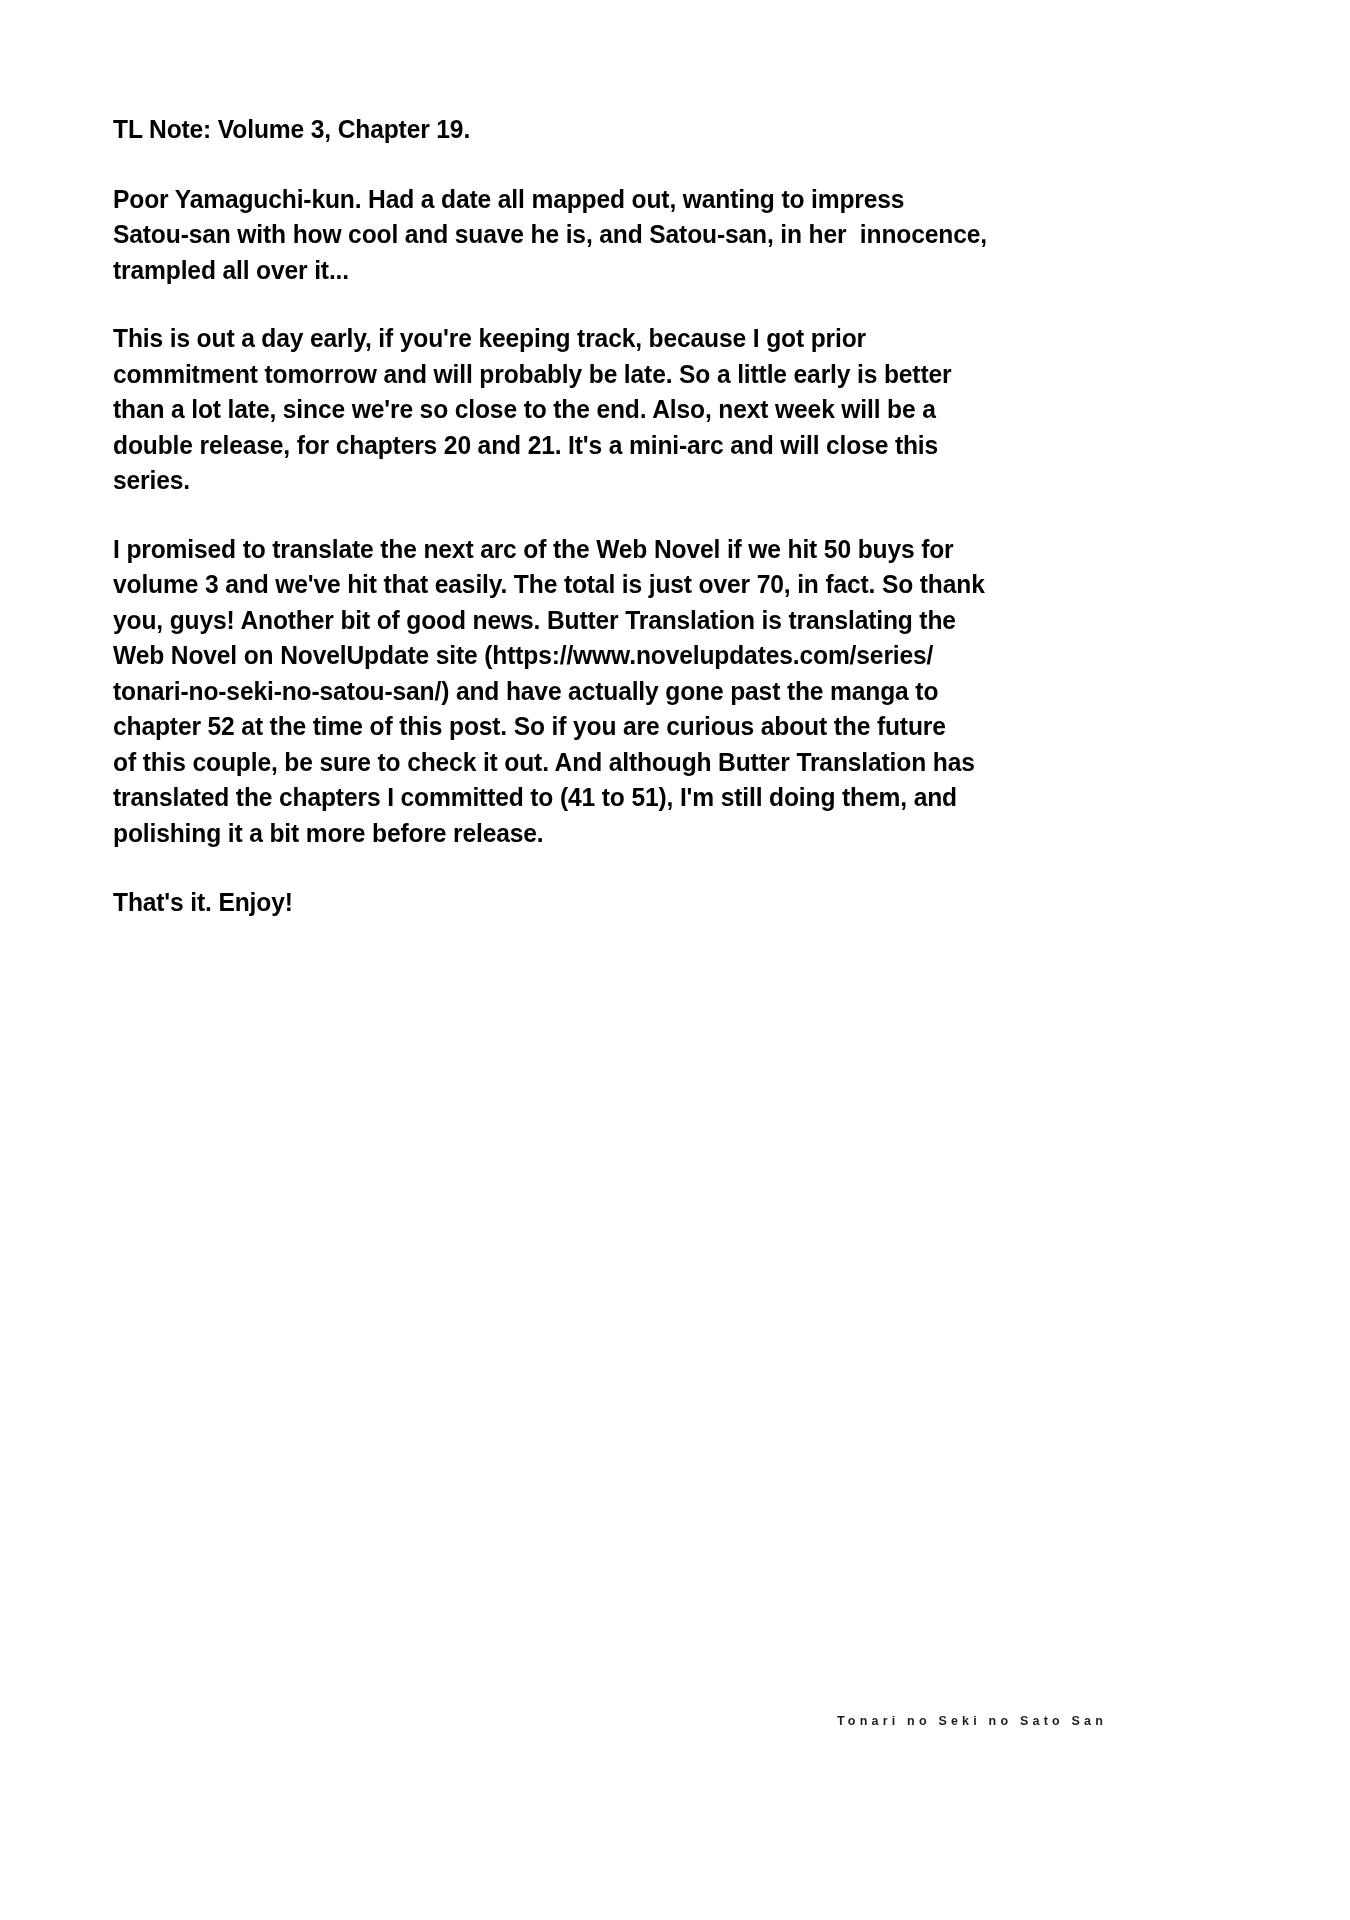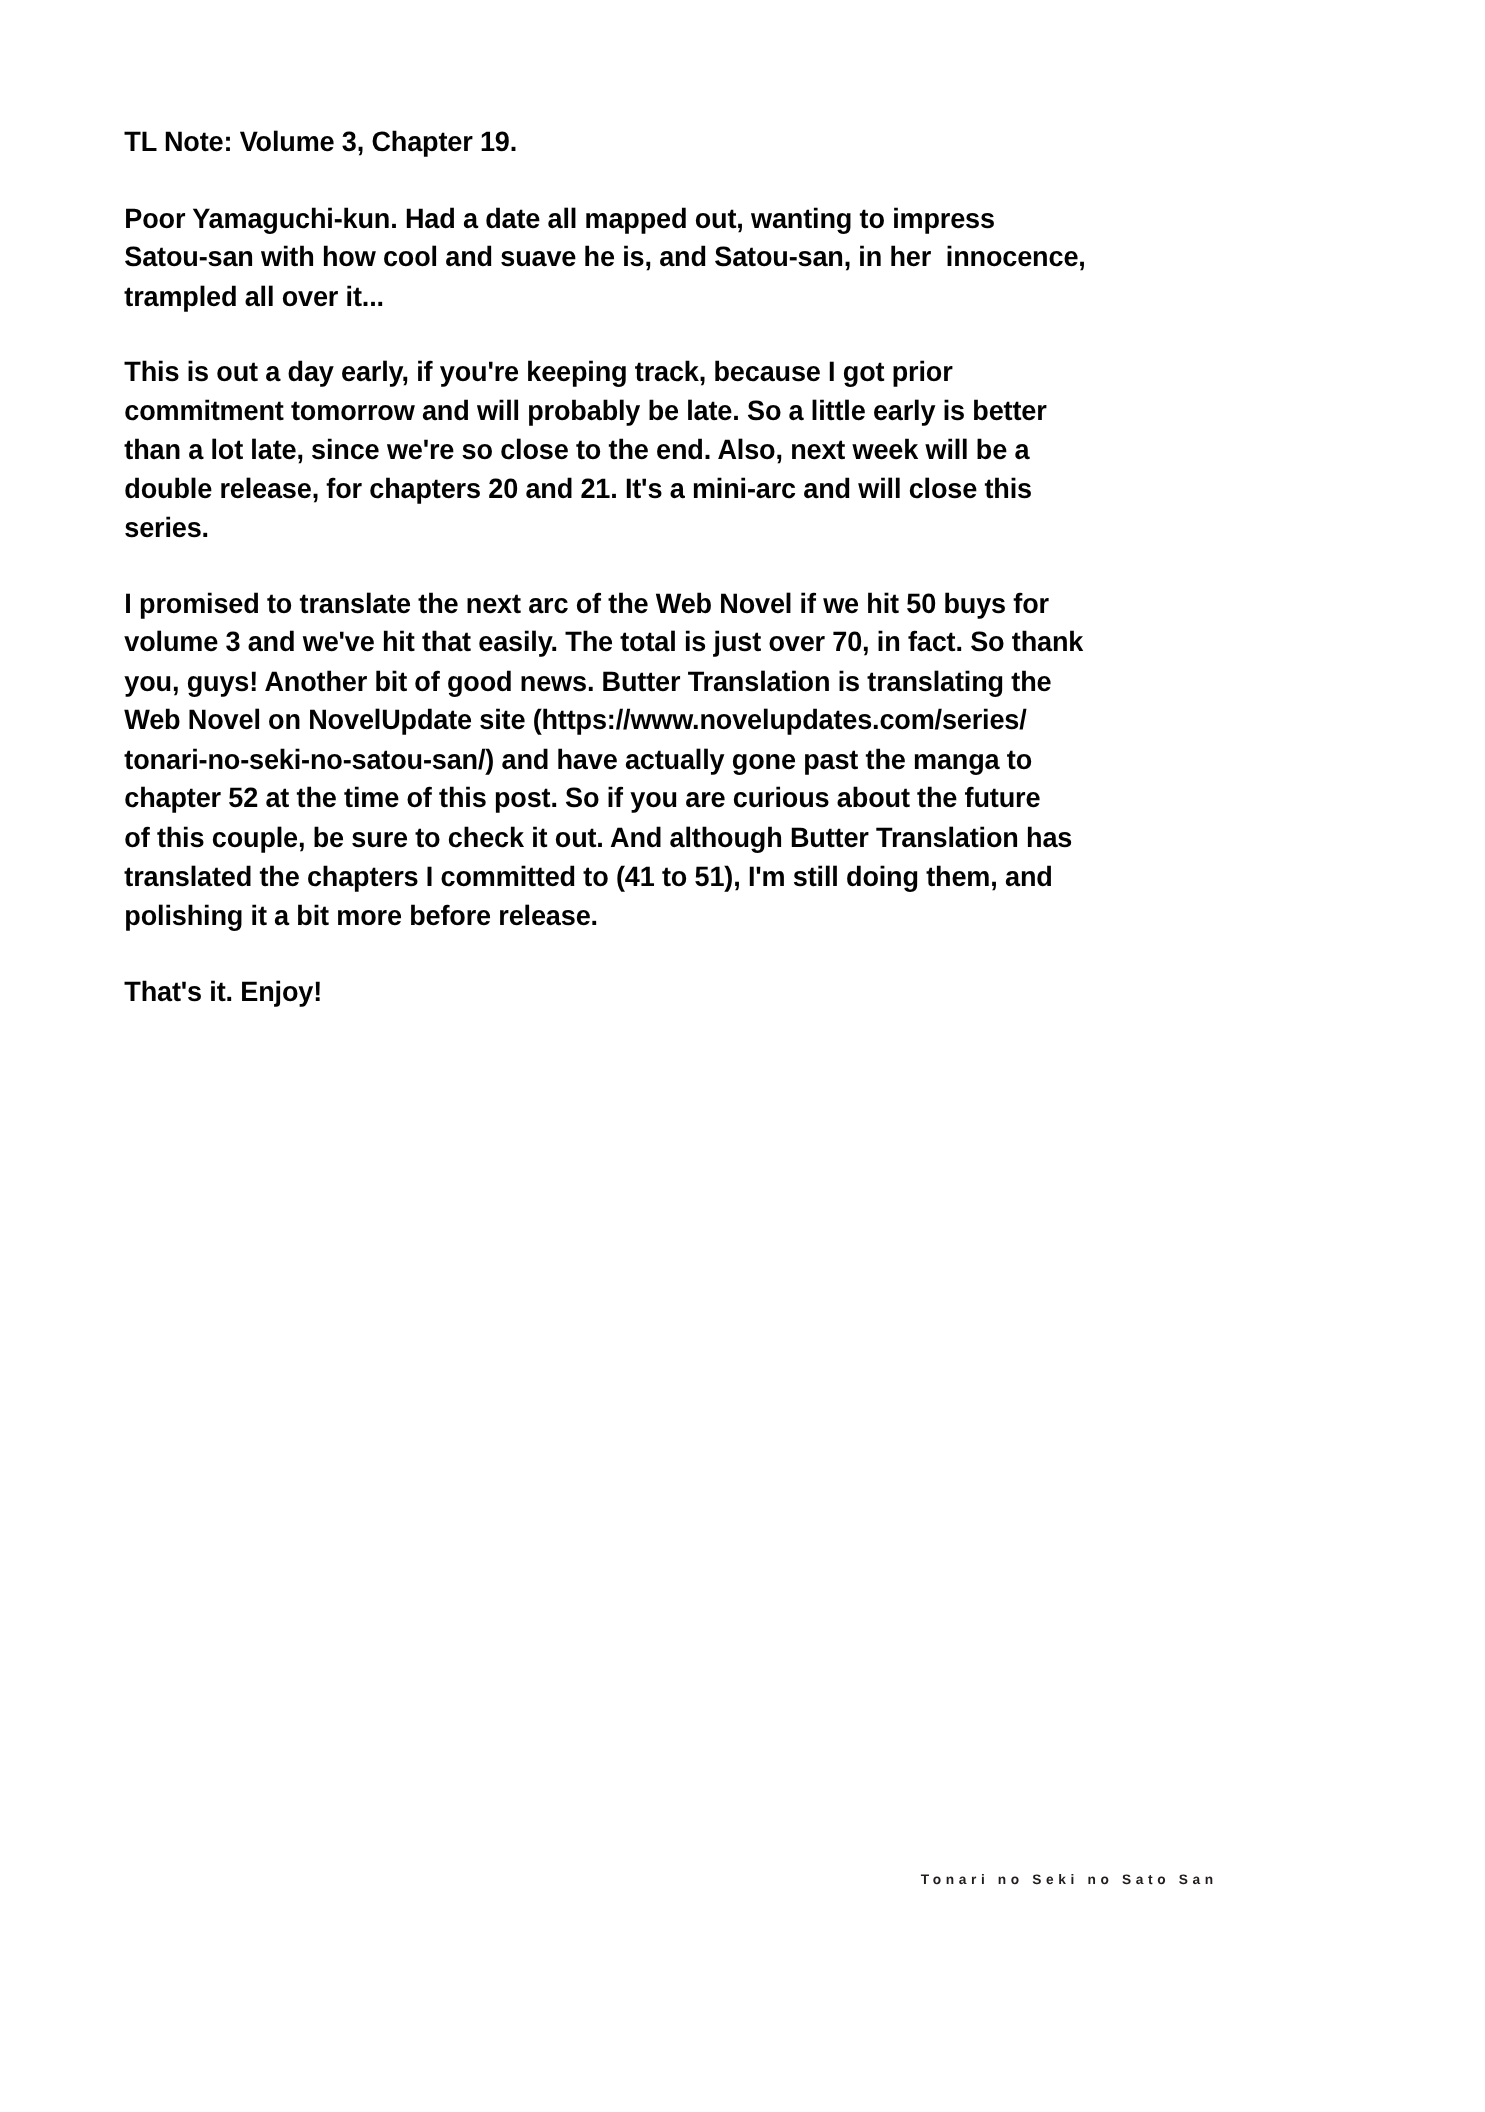--- a/index.html
+++ b/index.html
@@ -82,21 +82,21 @@
     white-space: nowrap;
     color: #211d1c;
   }
   .furi.right {
     left: auto;
     right: -46px;
     transform: none;
     top: 56px;
   }
   #logo-romaji {
-    margin-top: 2px;
+    margin-top: 14px;
     font-family: "Liberation Sans", "DejaVu Sans", sans-serif;
     font-weight: 700;
     font-size: 12.5px;
     letter-spacing: 4.2px;
     color: #211d1c;
     white-space: nowrap;
     text-align: center;
     width: 420px;
   }
 </style>

